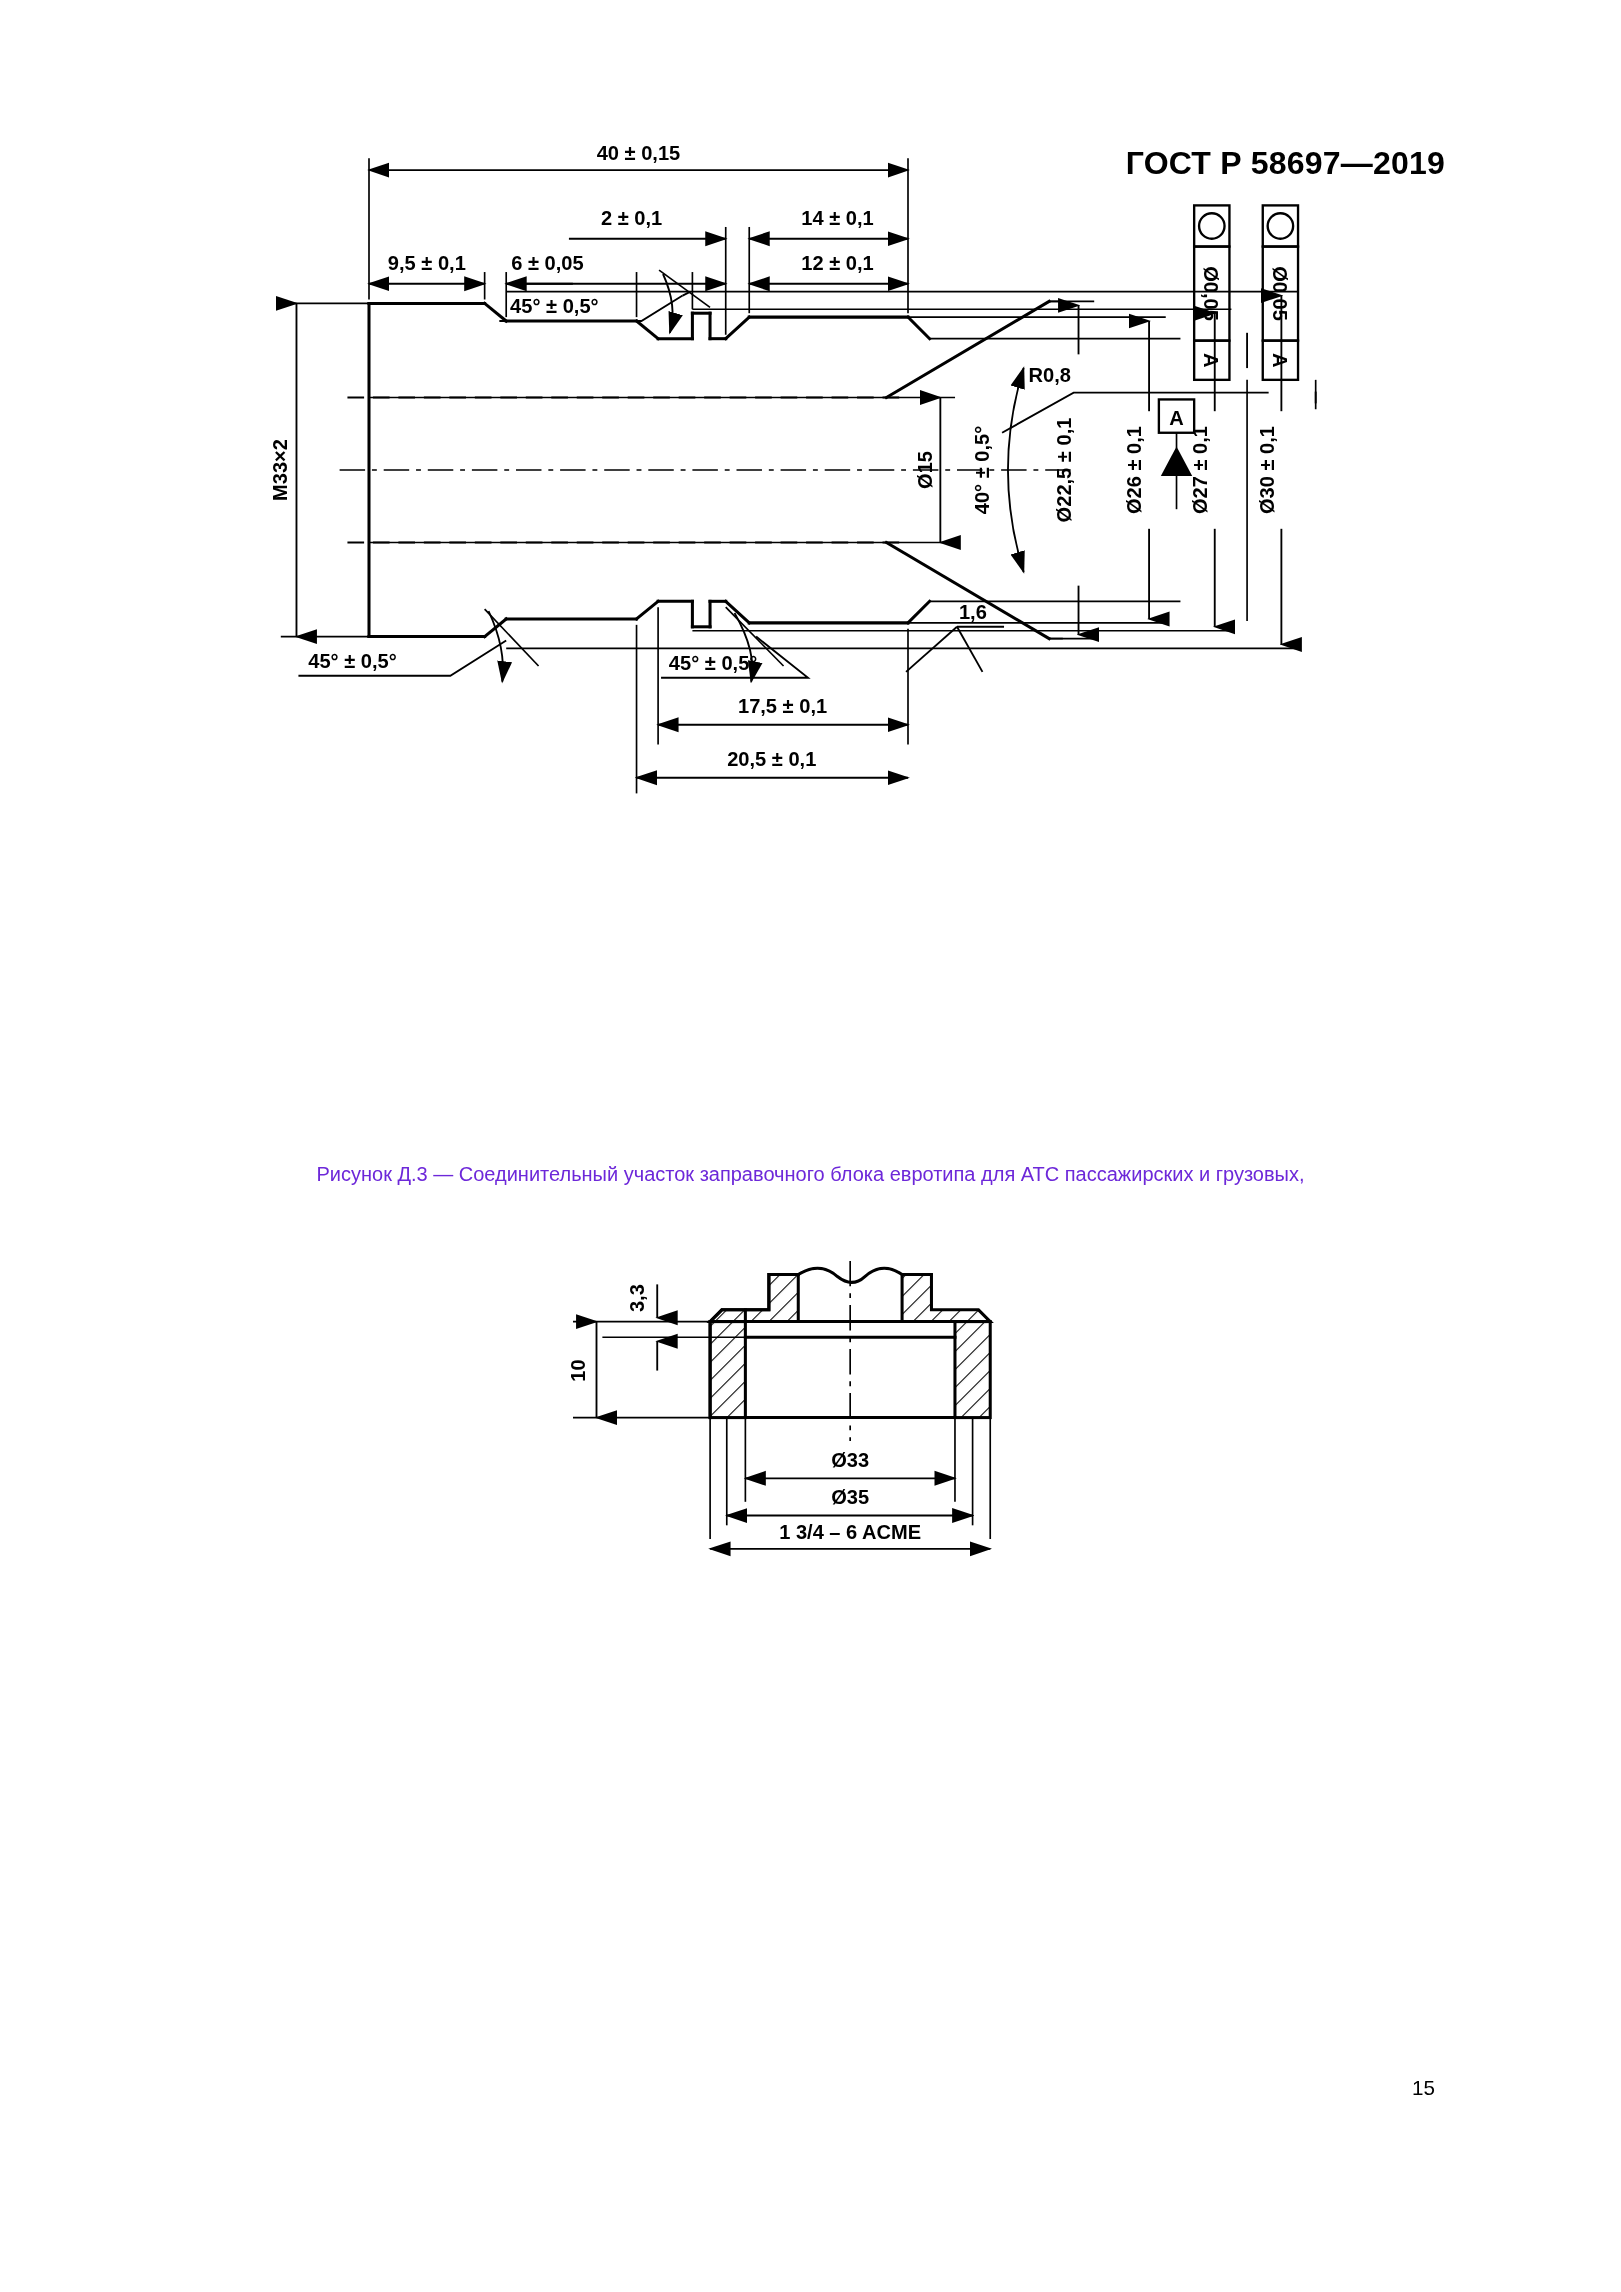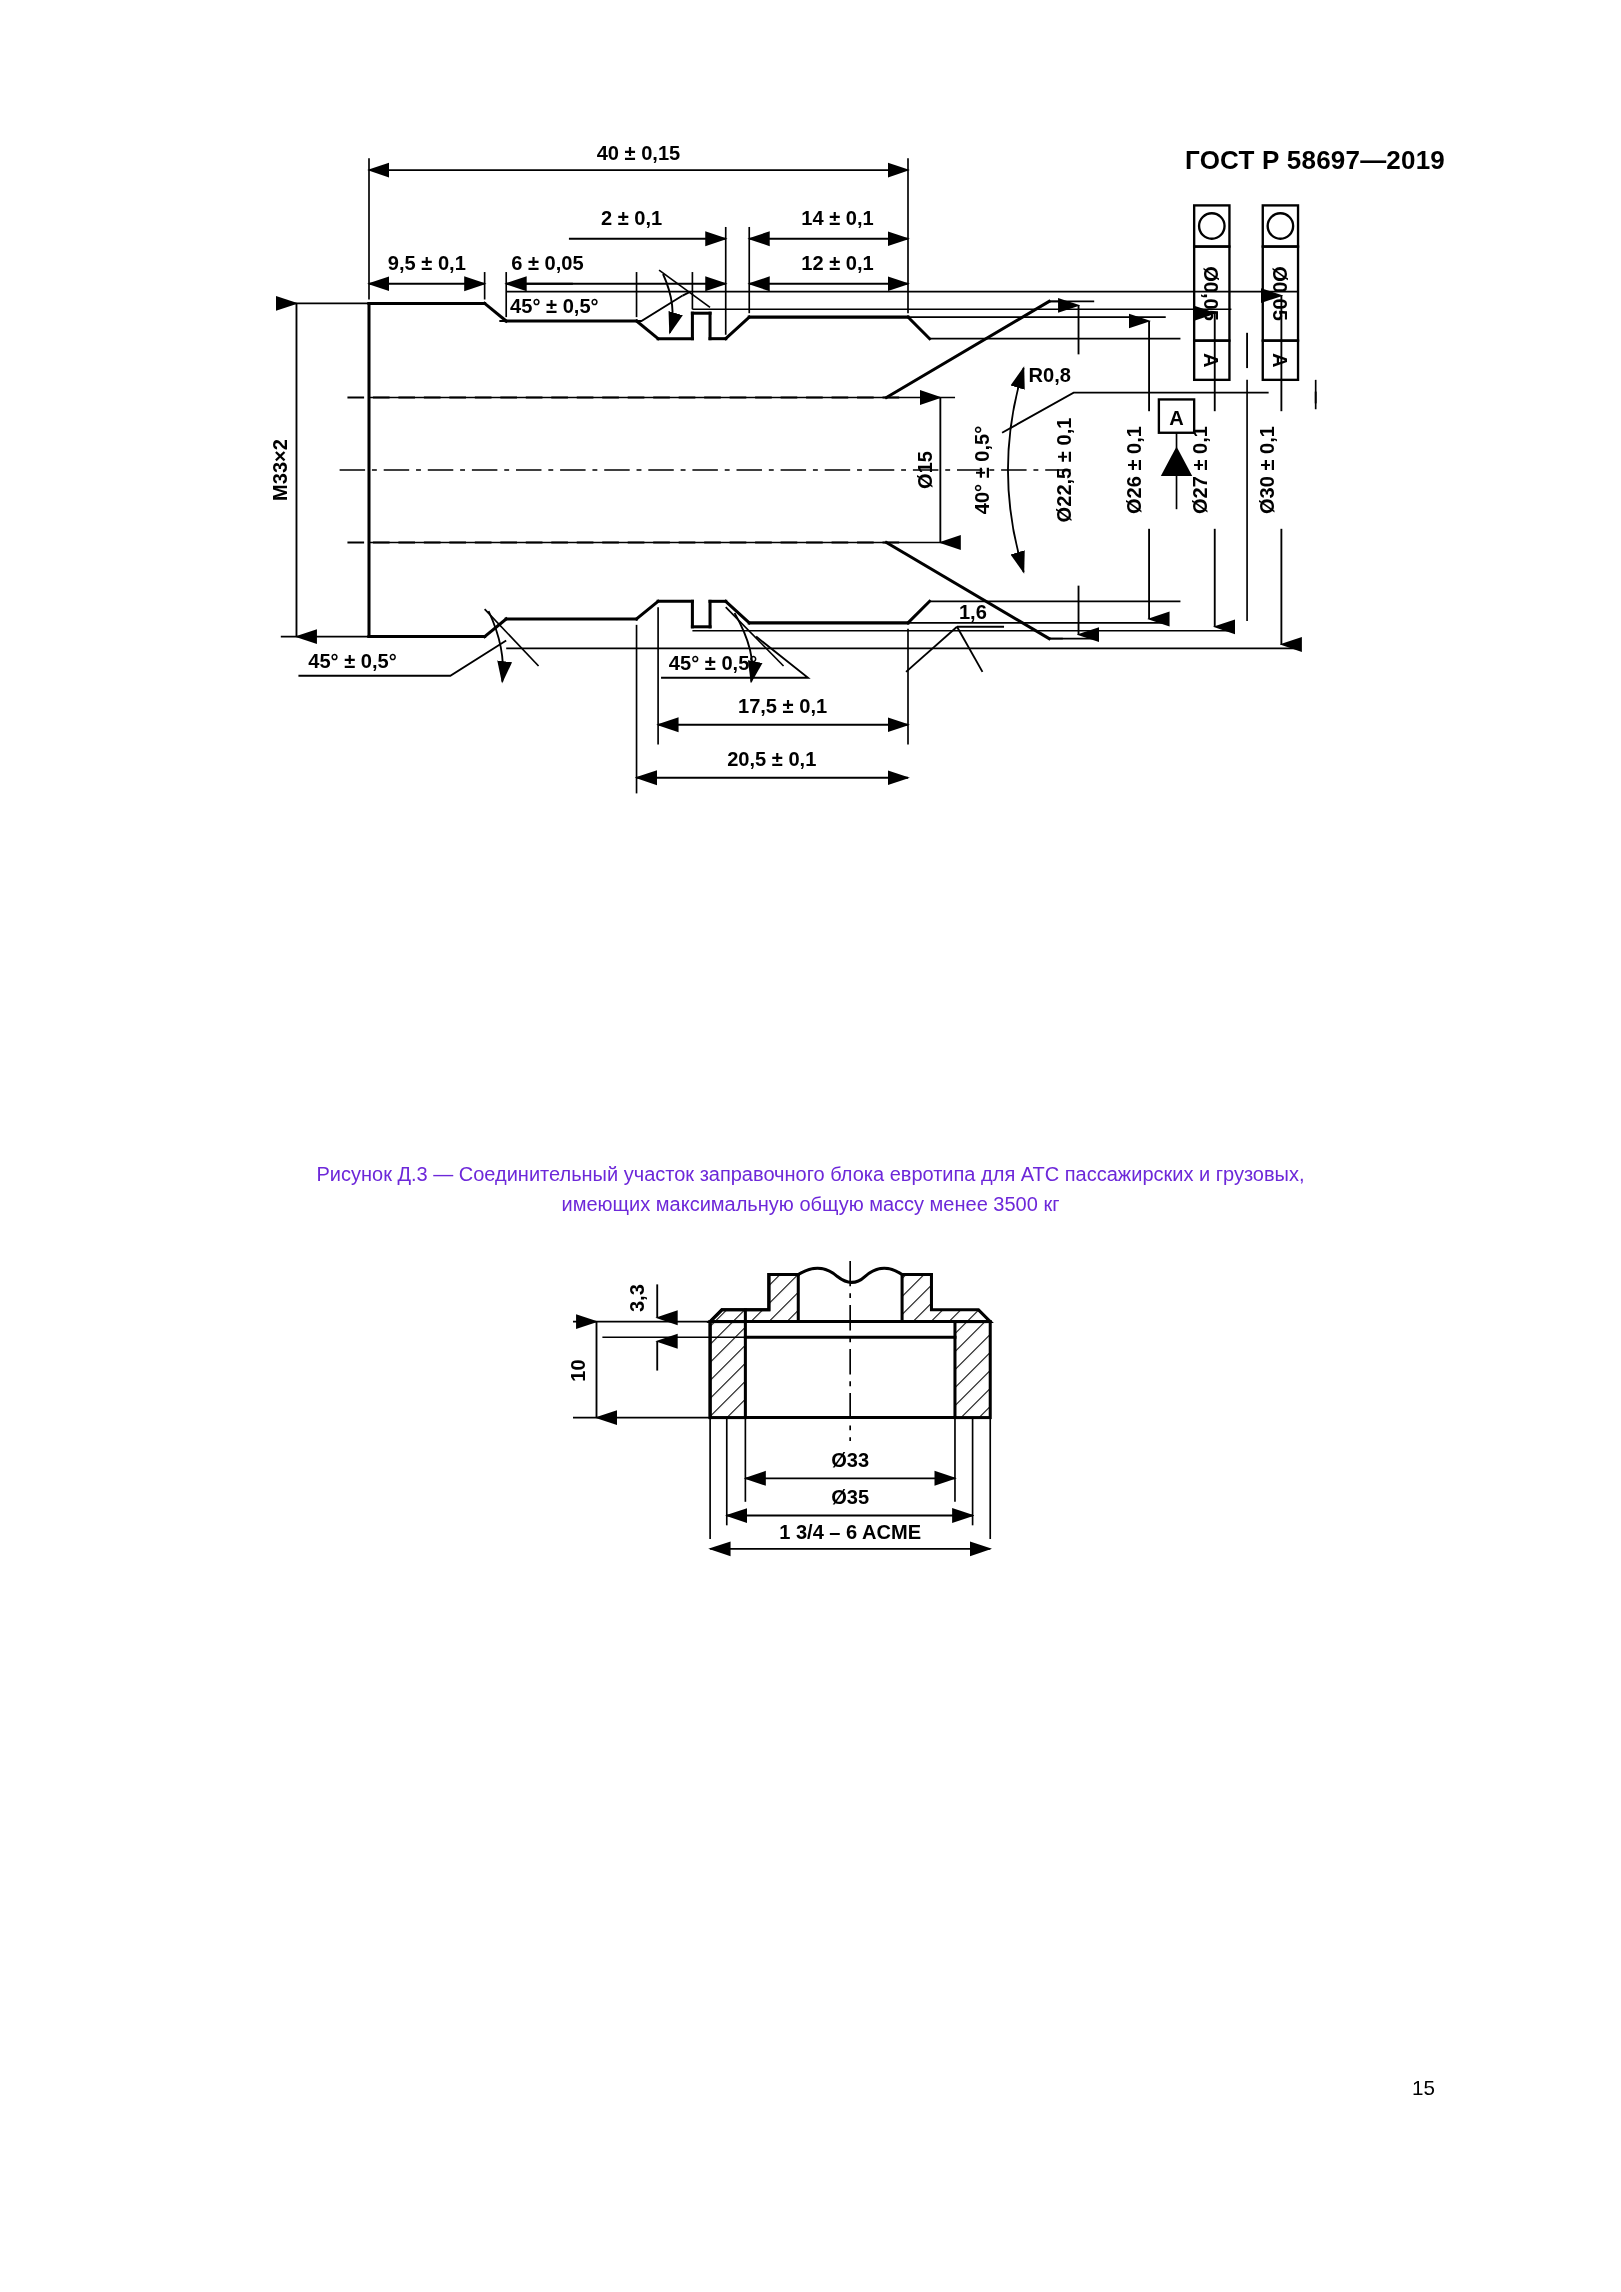--- a/index.html
+++ b/index.html
@@ -19,21 +19,21 @@
     position: absolute;
     inset: 0;
     width: 1621px;
     height: 2293px;
     background: #ffffff;
   }
   .doc-header {
     position: absolute;
     top: 145px;
     right: 176px;
-    font-size: 26px;
+    font-size: 32px;
     font-weight: bold;
     letter-spacing: 0.2px;
     white-space: nowrap;
   }
   .page-number {
     position: absolute;
     top: 2076px;
     right: 186px;
     font-size: 20.6px;
     font-weight: normal;
@@ -311,21 +311,20 @@
         </marker>
         <marker id="ar-ang2" viewBox="0 0 12 10" refX="11" refY="5" markerWidth="12" markerHeight="10" orient="auto">
           <path d="M0 1 L12 5 L0 9 z" fill="#000"></path>
         </marker>
       </defs>
     </svg>
   </div>
 
   <div class="caption" id="caption-1">
     <span class="caption-line">Рисунок Д.3 — Соединительный участок заправочного блока евротипа для АТС пассажирских и грузовых,</span>
-    <span class="caption-line">имеющих максимальную общую массу менее 3500 кг</span>
   </div>
 
   <div class="fig-wrap" id="figure-2">
     <svg width="1621" height="333" viewBox="0 0 1654 340">
 
       <defs>
         <marker id="b-e" viewBox="0 0 12 10" refX="11" refY="5" markerWidth="12" markerHeight="10" orient="auto">
           <path d="M0 1 L12 5 L0 9 z" fill="#000"></path>
         </marker>
         <marker id="b-s" viewBox="0 0 12 10" refX="1" refY="5" markerWidth="12" markerHeight="10" orient="auto">

